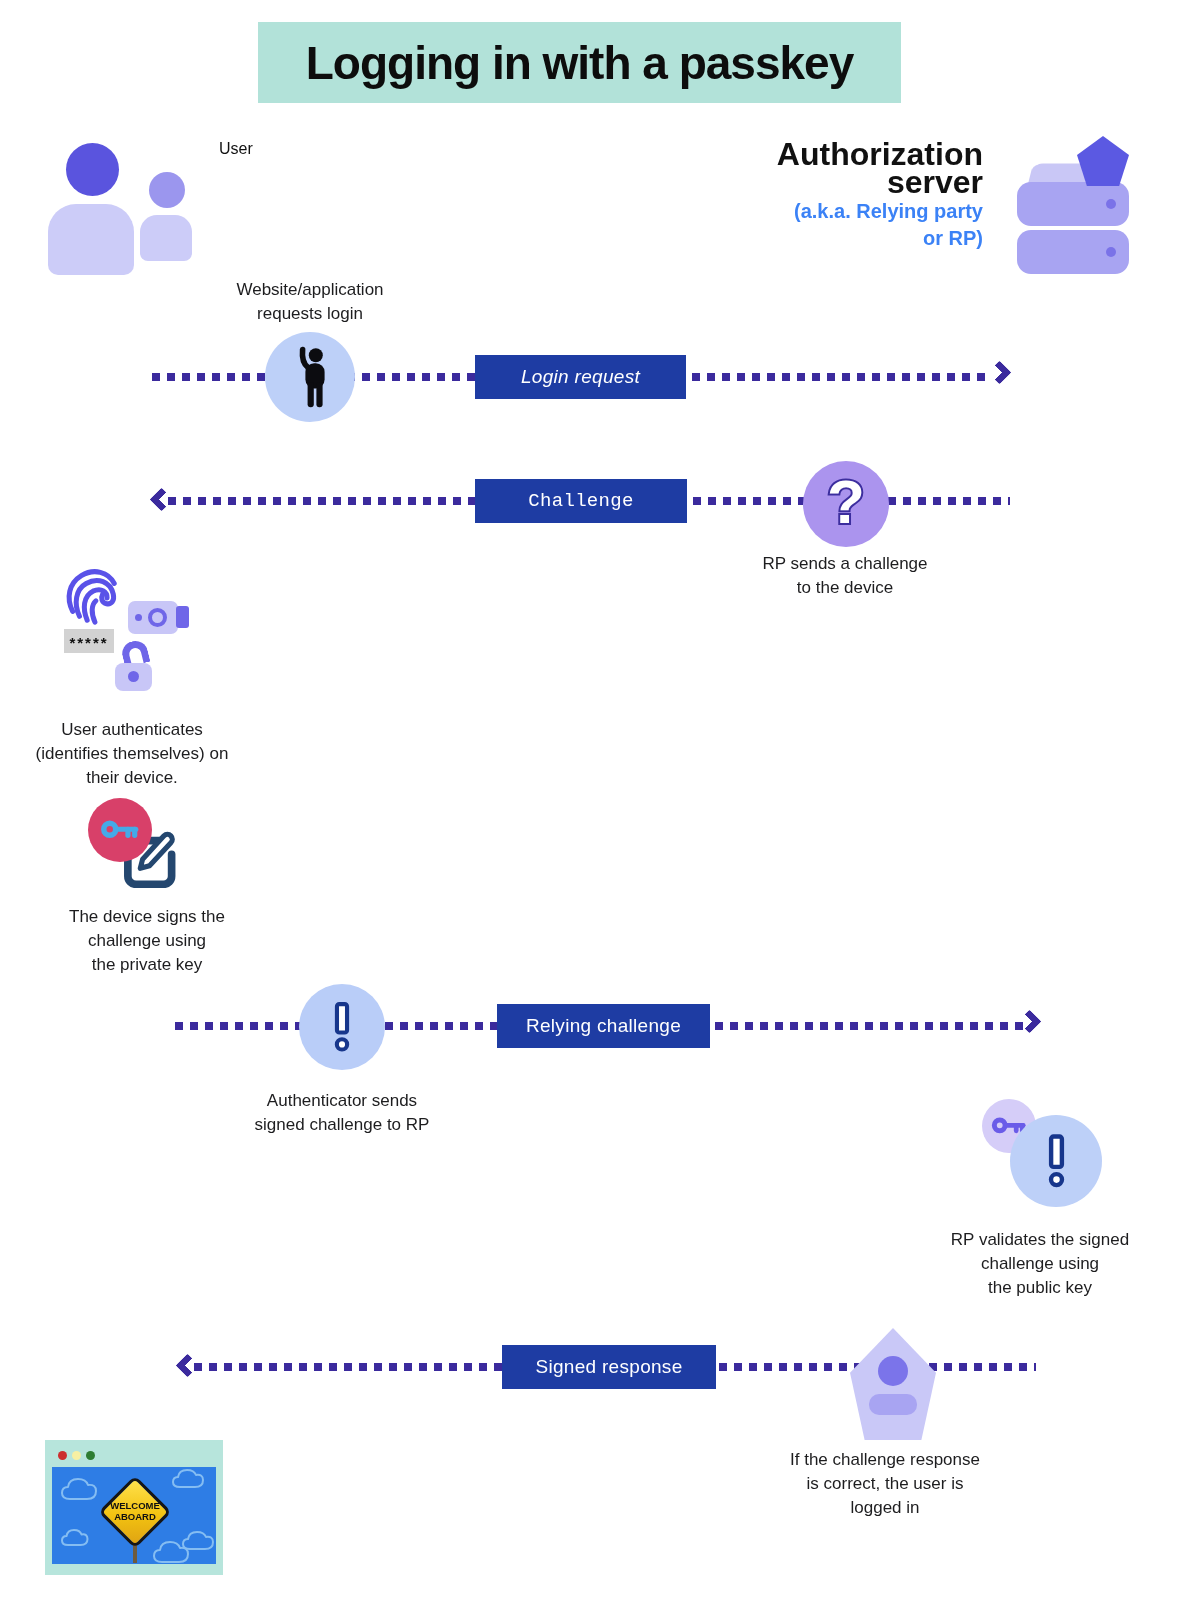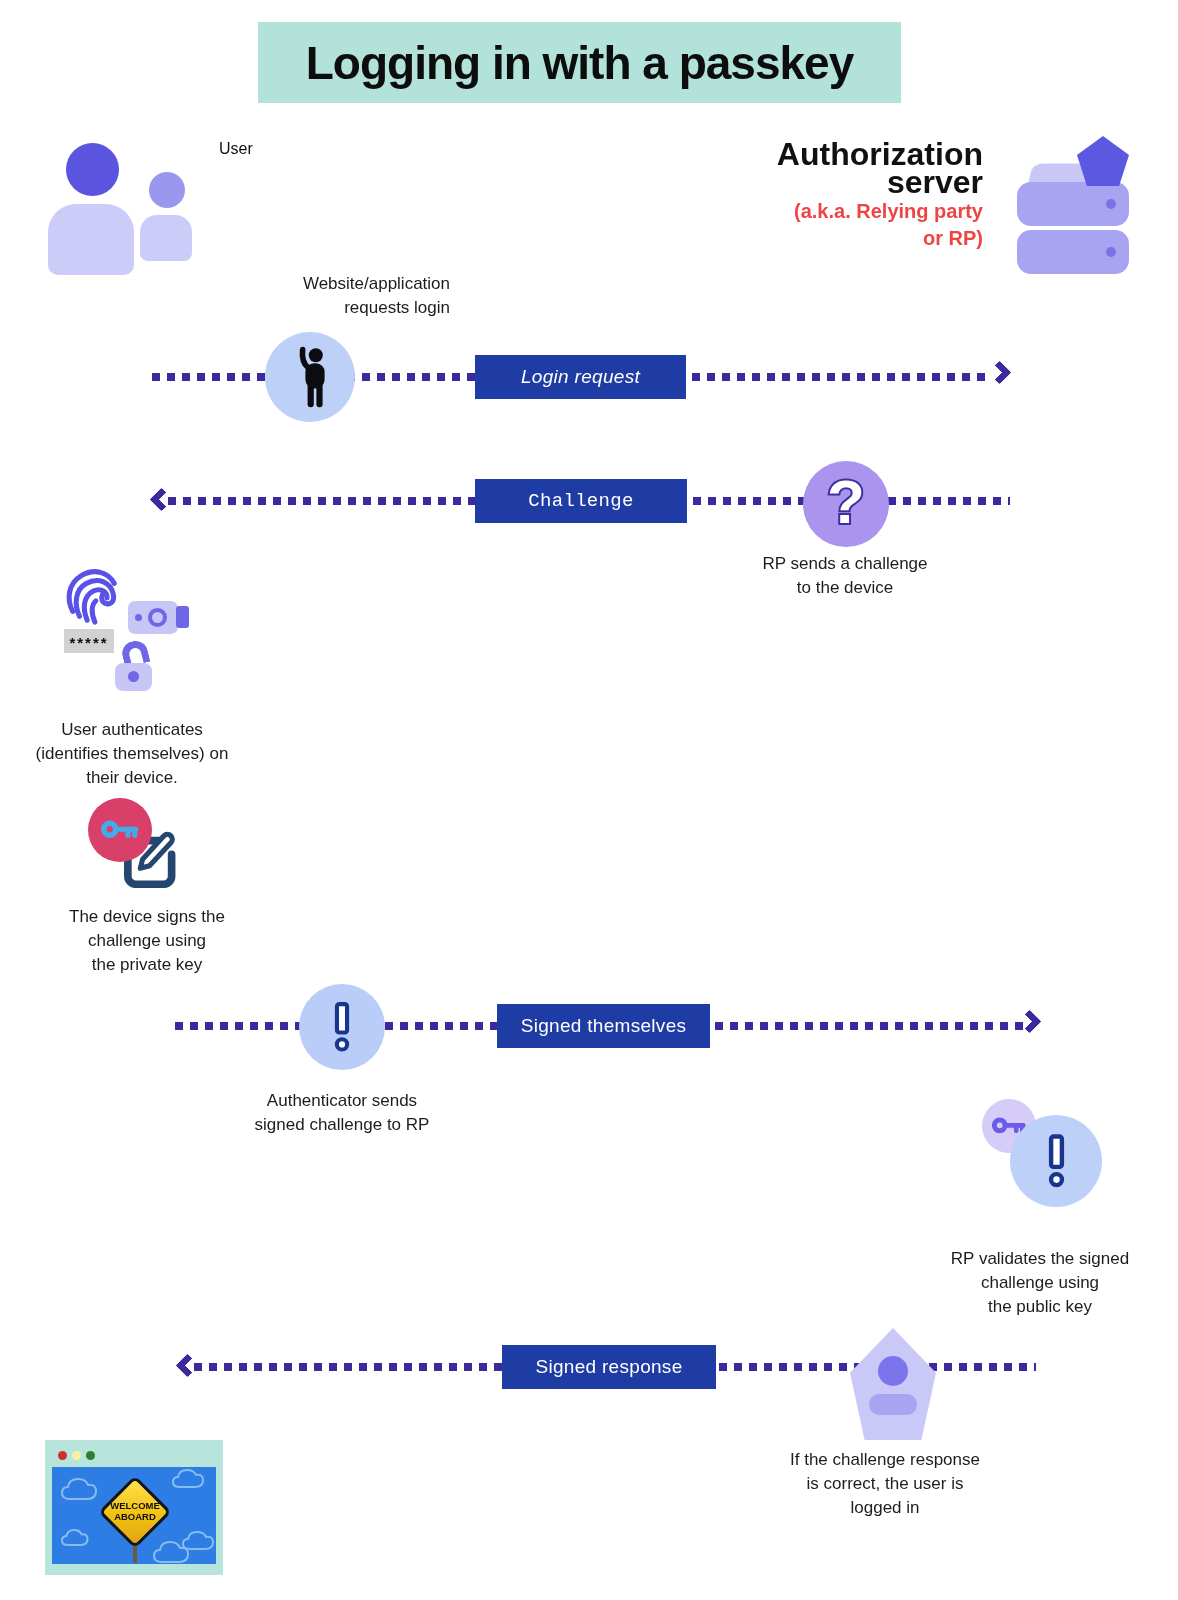--- a/index.html
+++ b/index.html
@@ -16,21 +16,21 @@
     position:absolute; left:258px; top:22px; width:643px; height:81px;
     background:#b2e2d9; color:#0d0d0d; font-size:46px; font-weight:800;
     letter-spacing:-1px; display:flex; align-items:center; justify-content:center;
   }
 
   
   .user-label { position:absolute; left:219px; top:140px; font-size:16px; font-weight:400; color:#111; }
   .server-name { position:absolute; left:690px; top:140px; width:293px; text-align:right;
     font-size:32px; font-weight:700; color:#111; line-height:28px; }
   .server-aka  { position:absolute; left:690px; top:198px; width:293px; text-align:right;
-    font-size:20px; font-weight:700; color:#ef4444; line-height:27px; }
+    font-size:20px; font-weight:700; color:#3b82f6; line-height:27px; }
 
   
   .user-icon { position:absolute; left:48px; top:140px; width:150px; height:136px; }
   .uhead-big  { position:absolute; left:18px;  top:3px;  width:53px; height:53px; border-radius:50%; background:#5a54de; }
   .uhead-sm   { position:absolute; left:101px; top:32px; width:36px; height:36px; border-radius:50%; background:#9b96ee; }
   .ubody-big  { position:absolute; left:0;     top:64px; width:86px; height:71px; border-radius:28px 28px 10px 10px; background:#ccccf8; }
   .ubody-sm   { position:absolute; left:92px;  top:75px; width:52px; height:46px; border-radius:17px 17px 8px 8px;  background:#ccccf8; }
 
   
   .server-icon { position:absolute; left:1015px; top:136px; width:120px; height:142px; }
@@ -101,21 +101,21 @@
     <div class="srv-top"></div>
     <div class="srv-pent"></div>
     <div class="srv-slab" style="top:46px;">
         <div class="srv-dot"></div>
       </div>
     <div class="srv-slab" style="top:94px;">
         <div class="srv-dot"></div>
       </div>
   </div>
 
-  <div class="note" style="left:170px; top:272px; width:280px;text-align:right;">Website/application
+  <div class="note" style="left:170px; top:278px; width:280px;">Website/application
 requests login</div>
   <div class="dots" style="left:152px; top:373px; width:840px;"></div>
   <div class="chev chev-right" style="left:991px; top:364px;"></div>
   <div class="circle" style="left:265px; top:332px; width:90px; height:90px; background:#bdd0f8;">
     <svg width="46" height="62" viewBox="0 0 23 31">
       <circle cx="14.4" cy="4.6" r="3.5" fill="#0c0c10"></circle>
       <rect x="9.2" y="8.6" width="9.6" height="12.6" rx="4.4" fill="#0c0c10"></rect>
       <rect x="10.3" y="18" width="3.1" height="12.6" rx="1.5" fill="#0c0c10"></rect>
       <rect x="14.7" y="18" width="3.1" height="12.6" rx="1.5" fill="#0c0c10"></rect>
       <path d="M10.5 10.8 C8.4 9.2 7.4 6 7.8 1.8" stroke="#0c0c10" stroke-width="2.8" stroke-linecap="round" fill="none"></path>
@@ -181,21 +181,21 @@
 the private key</div>
 
   <div class="dots" style="left:175px; top:1022px; width:848px;"></div>
   <div class="chev chev-right" style="left:1021px; top:1013px;"></div>
   <div class="circle" style="left:299px; top:984px; width:86px; height:86px; background:#b9cdf8;">
     <svg width="44" height="56" viewBox="0 0 48 58">
       <rect x="18.5" y="4" width="11" height="31" rx="2.5" fill="#ffffff" stroke="#17368c" stroke-width="4.5"></rect>
       <circle cx="24" cy="48" r="5.6" fill="#ffffff" stroke="#17368c" stroke-width="4.5"></circle>
     </svg>
   </div>
-  <div class="flow-label" style="left:497px; top:1004px; width:213px;">Signed themselves</div>
+  <div class="flow-label" style="left:497px; top:1004px; width:213px;">Relying challenge</div>
   <div class="note" style="left:222px; top:1089px; width:240px;">Authenticator sends
 signed challenge to RP</div>
 
   <div class="abs" style="left:960px; top:1095px; width:150px; height:120px;">
     <div class="circle" style="left:22px; top:4px; width:54px; height:54px; background:#d5cdf8; z-index:1;">
       <svg width="36" height="24" viewBox="0 0 26 17">
         <g fill="none" stroke="#6a5ce8" stroke-width="3.4" stroke-linecap="round">
           <circle cx="6.3" cy="8" r="3.9" stroke-width="3.6"></circle>
           <path d="M10.6 8 H23.3"></path>
             <path d="M18.2 8 V12"></path>
@@ -203,21 +203,21 @@
         </g>
       </svg>
     </div>
     <div class="circle" style="left:50px; top:20px; width:92px; height:92px; background:#bdd0f8; z-index:2;">
       <svg width="47" height="60" viewBox="0 0 48 58">
         <rect x="18.5" y="4" width="11" height="31" rx="2.5" fill="#ffffff" stroke="#17368c" stroke-width="4.5"></rect>
         <circle cx="24" cy="48" r="5.6" fill="#ffffff" stroke="#17368c" stroke-width="4.5"></circle>
       </svg>
     </div>
   </div>
-  <div class="note" style="left:920px; top:1228px; width:240px;margin-top:19px;">RP validates the signed
+  <div class="note" style="left:920px; top:1228px; width:240px;">RP validates the signed
 challenge using
 the public key</div>
 
   <div class="chev chev-left" style="left:179px; top:1357px;"></div>
   <div class="dots" style="left:194px; top:1363px; width:842px;"></div>
   <div class="flow-label" style="left:502px; top:1345px; width:214px;">Signed response</div>
   <div class="abs" style="left:850px; top:1328px; width:86px; height:112px; background:#c9c8f7; z-index:2;
        clip-path:polygon(50% 0%, 100% 40%, 83% 100%, 17% 100%, 0% 40%);">
     <div class="abs" style="left:28px; top:28px; width:30px; height:30px; border-radius:50%; background:#7b74ea;"></div>
     <div class="abs" style="left:19px; top:66px; width:48px; height:21px; border-radius:10px; background:#a8a4f2;"></div>

